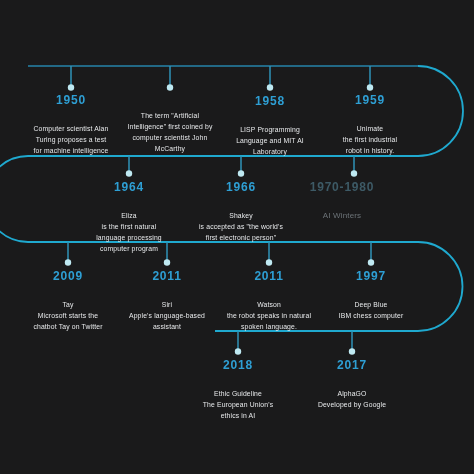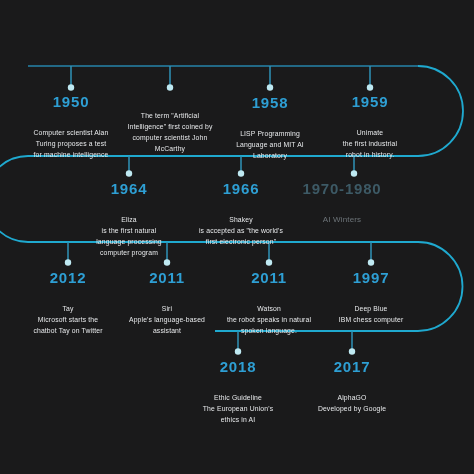--- a/index.html
+++ b/index.html
@@ -23,21 +23,21 @@
     width: 474px;
     height: 474px;
     pointer-events: none;
   }
   .event {
     position: absolute;
     text-align: center;
     box-sizing: border-box;
   }
   .event-year {
-    font-size: 15px;
+    font-size: 12px;
     font-weight: bold;
     letter-spacing: 0.8px;
     color: #2e9fd4;
     line-height: 1.1;
     margin: 0 0 5px 0;
     white-space: nowrap;
   }
   .event-year.dim {
     color: #3d5a66;
   }
@@ -163,21 +163,21 @@
   </div>
 
   <div class="event" style="left:282px; top:181px; width:120px;">
     <div class="event-year dim">1970-1980</div>
     <div class="event-desc dim">
       <span class="ln">AI Winters</span>
     </div>
   </div>
 
   <div class="event" style="left:8px; top:270px; width:120px;">
-    <div class="event-year">2012</div>
+    <div class="event-year">2009</div>
     <div class="event-desc">
       <span class="ln">Tay</span>
       <span class="ln">Microsoft starts the</span>
       <span class="ln">chatbot Tay on Twitter</span>
     </div>
   </div>
 
   <div class="event" style="left:107px; top:270px; width:120px;">
     <div class="event-year">2011</div>
     <div class="event-desc">

